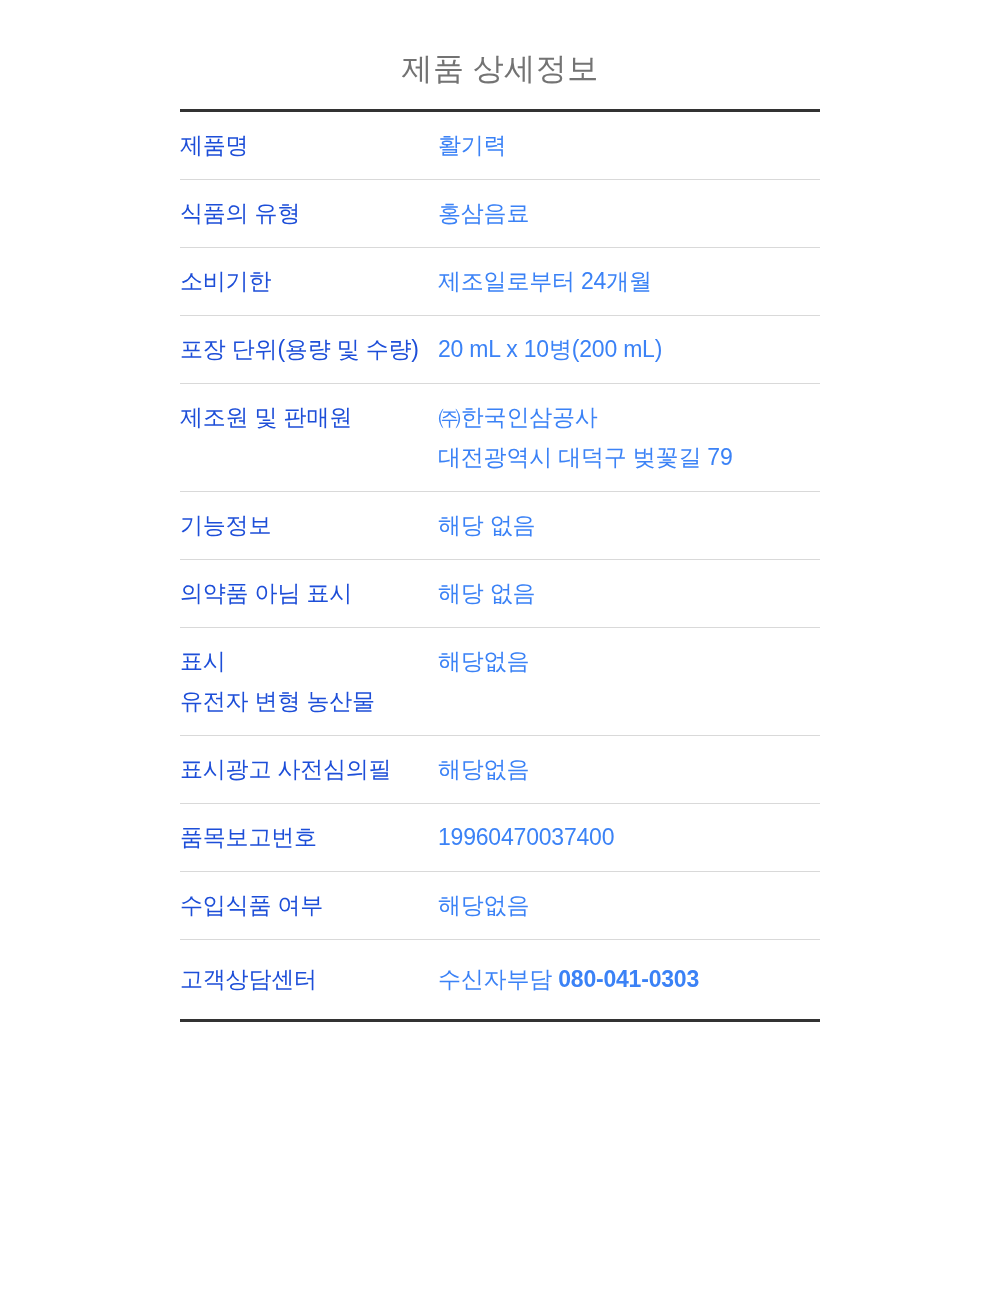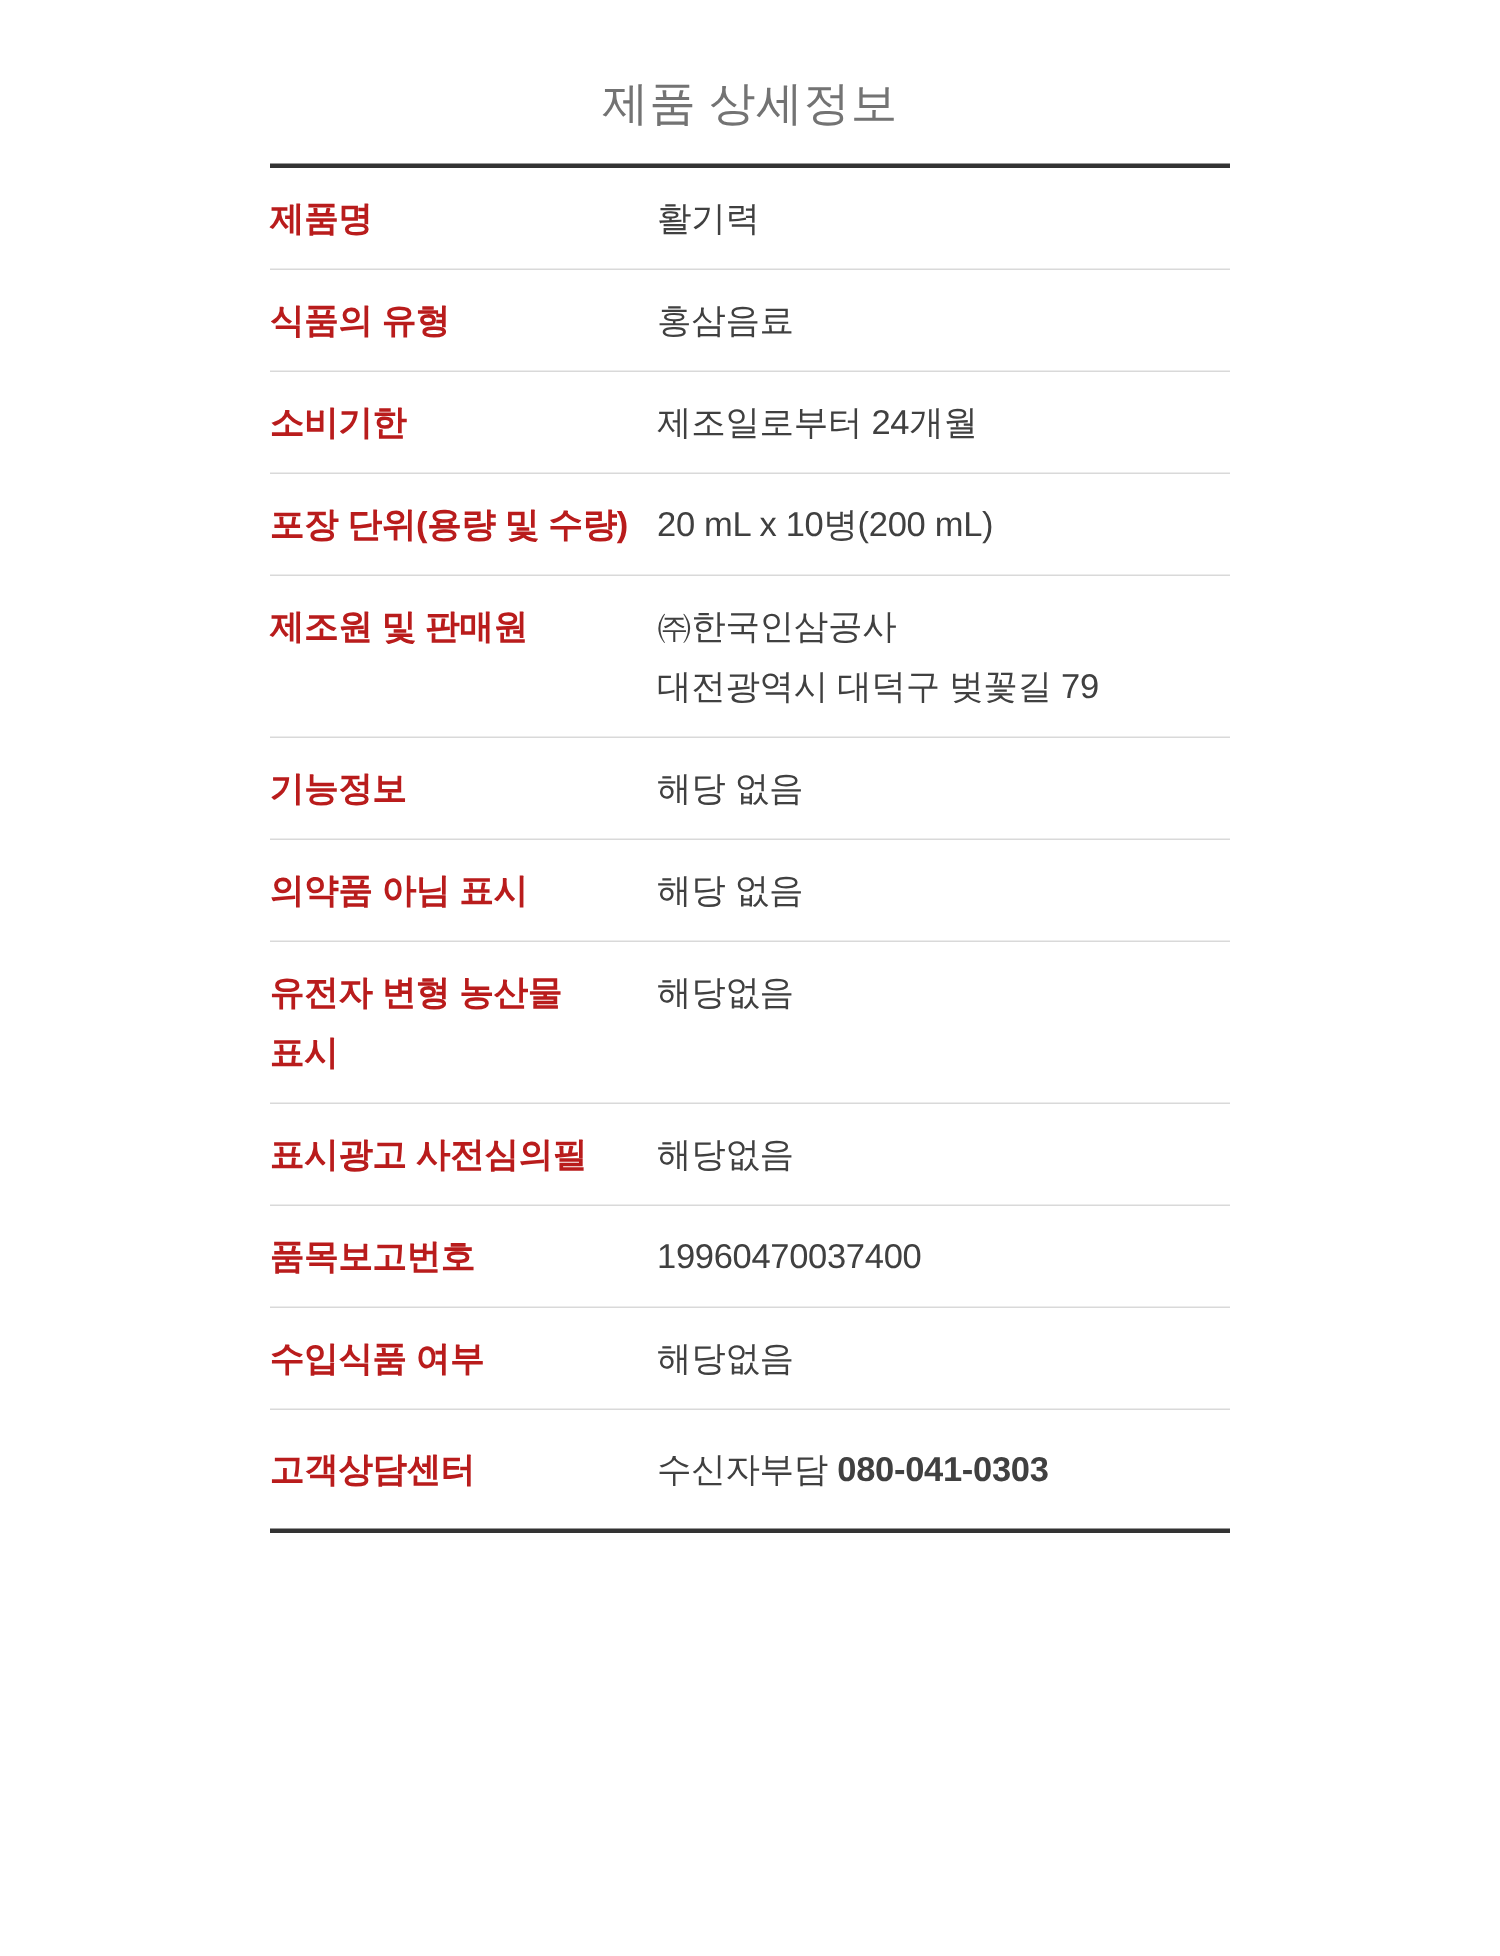--- a/index.html
+++ b/index.html
@@ -43,26 +43,26 @@
     letter-spacing: -0.2px;
   }
   .row:last-child {
     border-bottom: none;
     padding: 19px 0 20px 0;
   }
   .row-label {
     flex: 0 0 258px;
     box-sizing: border-box;
     padding-right: 12px;
-    font-weight: 700;
-    color: #b91c1c;
+    font-weight: 400;
+    color: #1d4ed8;
   }
   .row-value {
     flex: 1;
-    color: #404040;
+    color: #3b82f6;
   }
   .line { display: block; }
   .bold { font-weight: 700; }
 </style>
 </head>
 <body>
 
 <div class="sheet">
 
   <h1 class="page-title">제품 상세정보</h1>
@@ -102,22 +102,22 @@
       <div class="row-value">해당 없음</div>
     </div>
 
     <div class="row">
       <div class="row-label">의약품 아님 표시</div>
       <div class="row-value">해당 없음</div>
     </div>
 
     <div class="row">
       <div class="row-label">
+        <span class="line">표시</span>
         <span class="line">유전자 변형 농산물</span>
-        <span class="line">표시</span>
       </div>
       <div class="row-value">해당없음</div>
     </div>
 
     <div class="row">
       <div class="row-label">표시광고 사전심의필</div>
       <div class="row-value">해당없음</div>
     </div>
 
     <div class="row">

